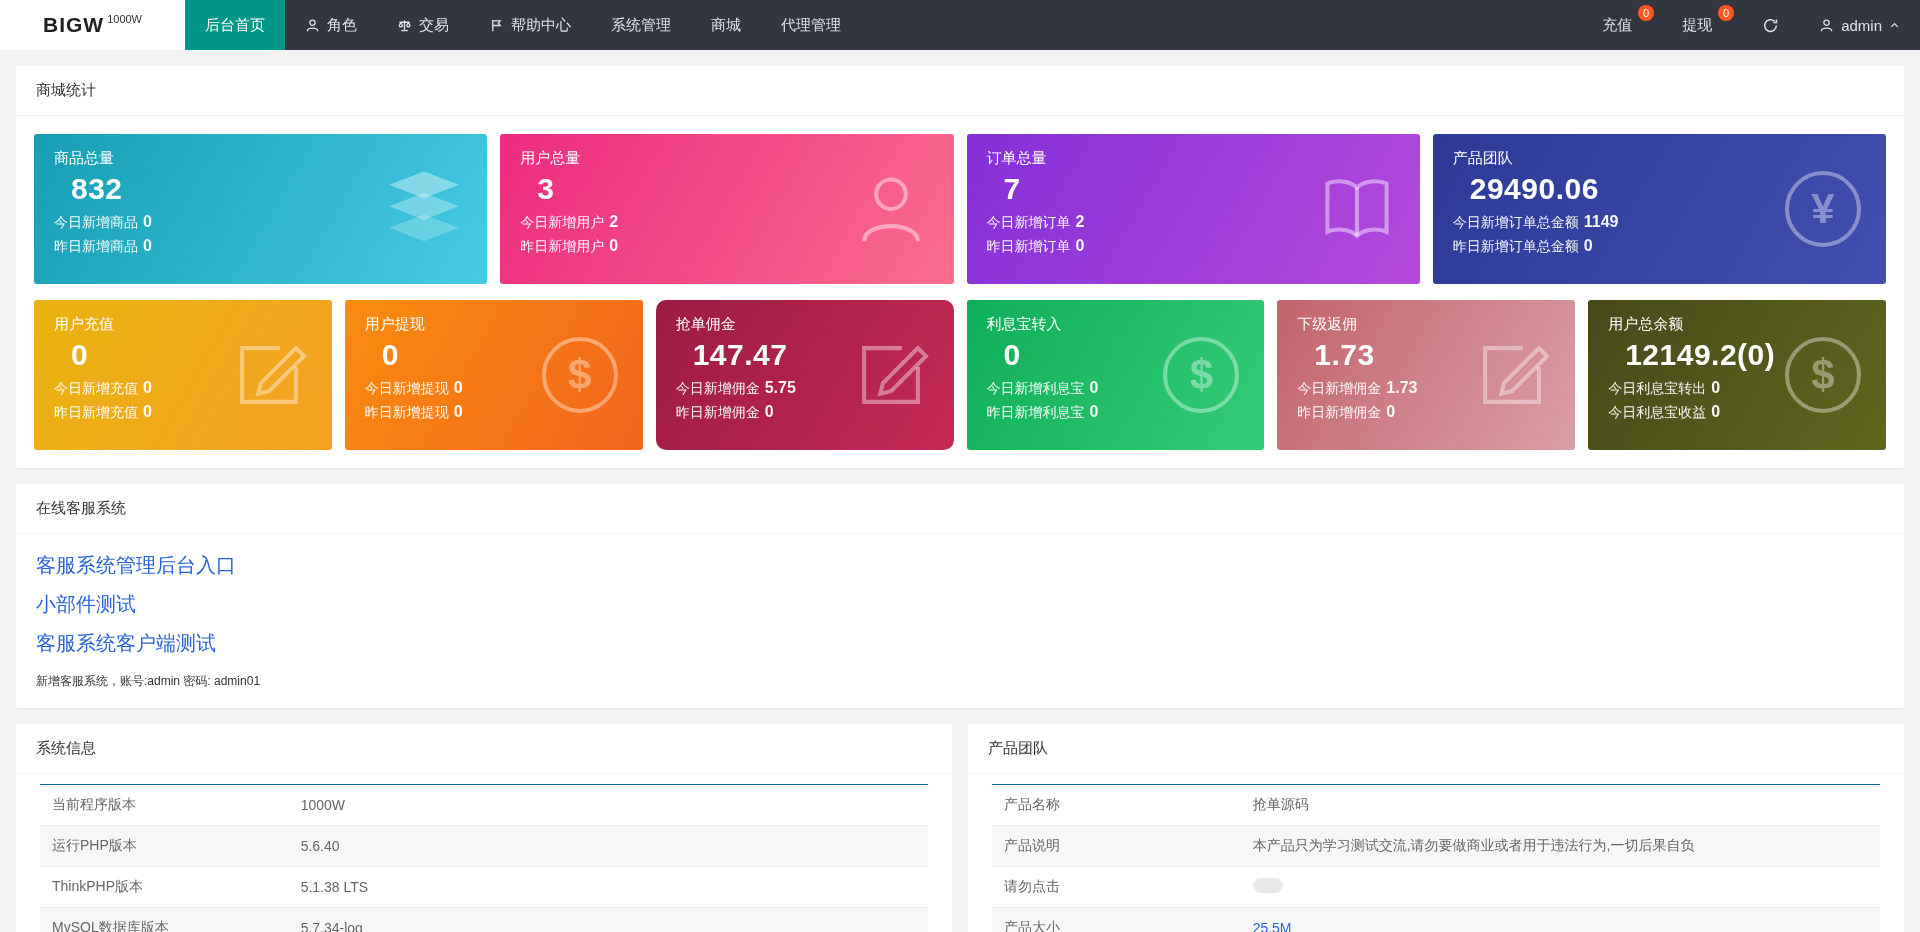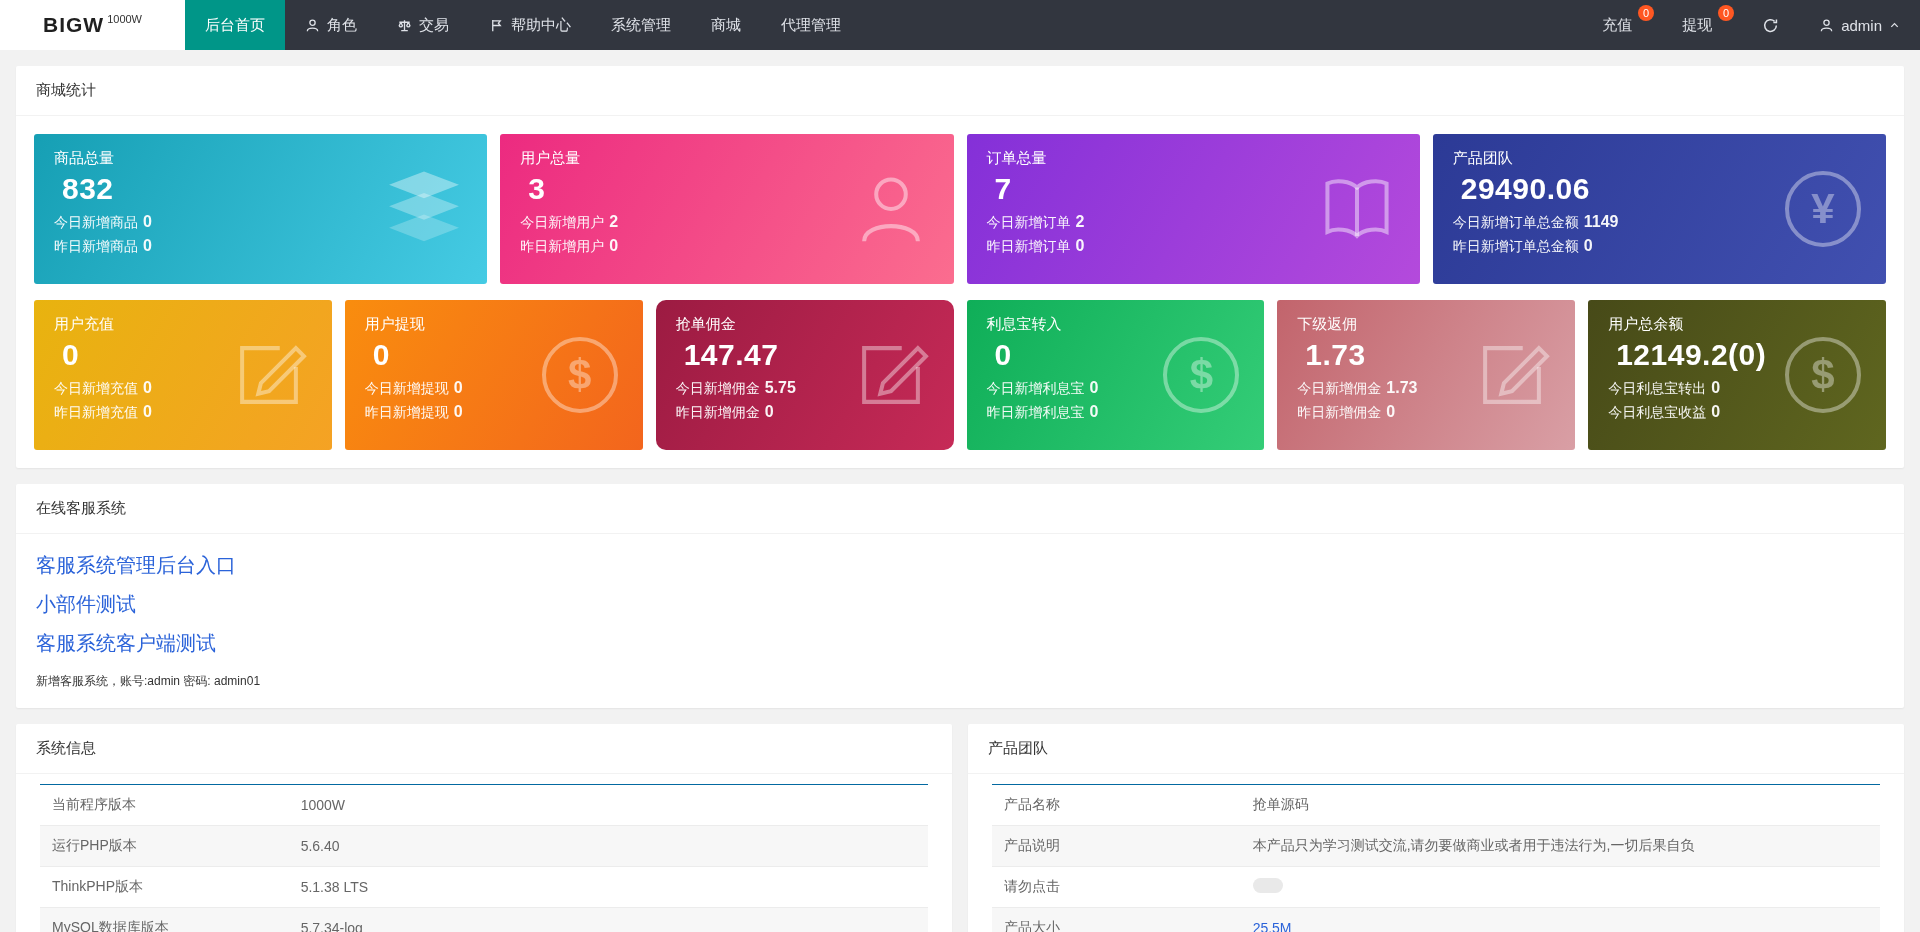--- a/index.html
+++ b/index.html
@@ -25,21 +25,21 @@
   .panel{background:#fff;border-radius:2px;box-shadow:0 1px 2px rgba(0,0,0,.06);margin-bottom:16px}
   .panel-title{padding:15px 20px;font-size:15px;color:#333;border-bottom:1px solid #f2f2f2}
 
   
   .stats-body{padding:18px}
   .cards-grid{display:grid;gap:13px}
   .grid-4{grid-template-columns:repeat(4,1fr);margin-bottom:16px}
   .grid-6{grid-template-columns:repeat(6,1fr)}
   .stat-card{position:relative;height:150px;border-radius:3px;padding:15px 20px;color:#fff;overflow:hidden}
   .sc-title{font-size:15px}
-  .sc-value{font-size:30px;font-weight:bold;margin:4px 8px 7px;letter-spacing:.5px}
+  .sc-value{font-size:30px;font-weight:bold;margin:4px 17px 7px;letter-spacing:.5px}
   .sc-line{font-size:14px;margin-top:5px;opacity:.95}
   .sc-line b{font-size:16px;margin-left:5px}
   .sc-icon{position:absolute;right:20px;top:50%;transform:translateY(-50%);width:86px;height:86px;display:flex;align-items:center;justify-content:center}
   .sc-icon svg{width:100%;height:100%}
   .coin{width:76px;height:76px;border:4px solid rgba(255,255,255,.38);border-radius:50%;display:flex;align-items:center;justify-content:center;font-size:42px;font-weight:bold;color:rgba(255,255,255,.38)}
 
   
   .service-body{padding:6px 20px 18px}
   .blue-link{display:block;color:#2b63d9;font-size:20px;margin-top:12px;text-decoration:none;cursor:pointer;width:max-content}
   .service-note{font-size:12px;color:#333;margin-top:16px}

